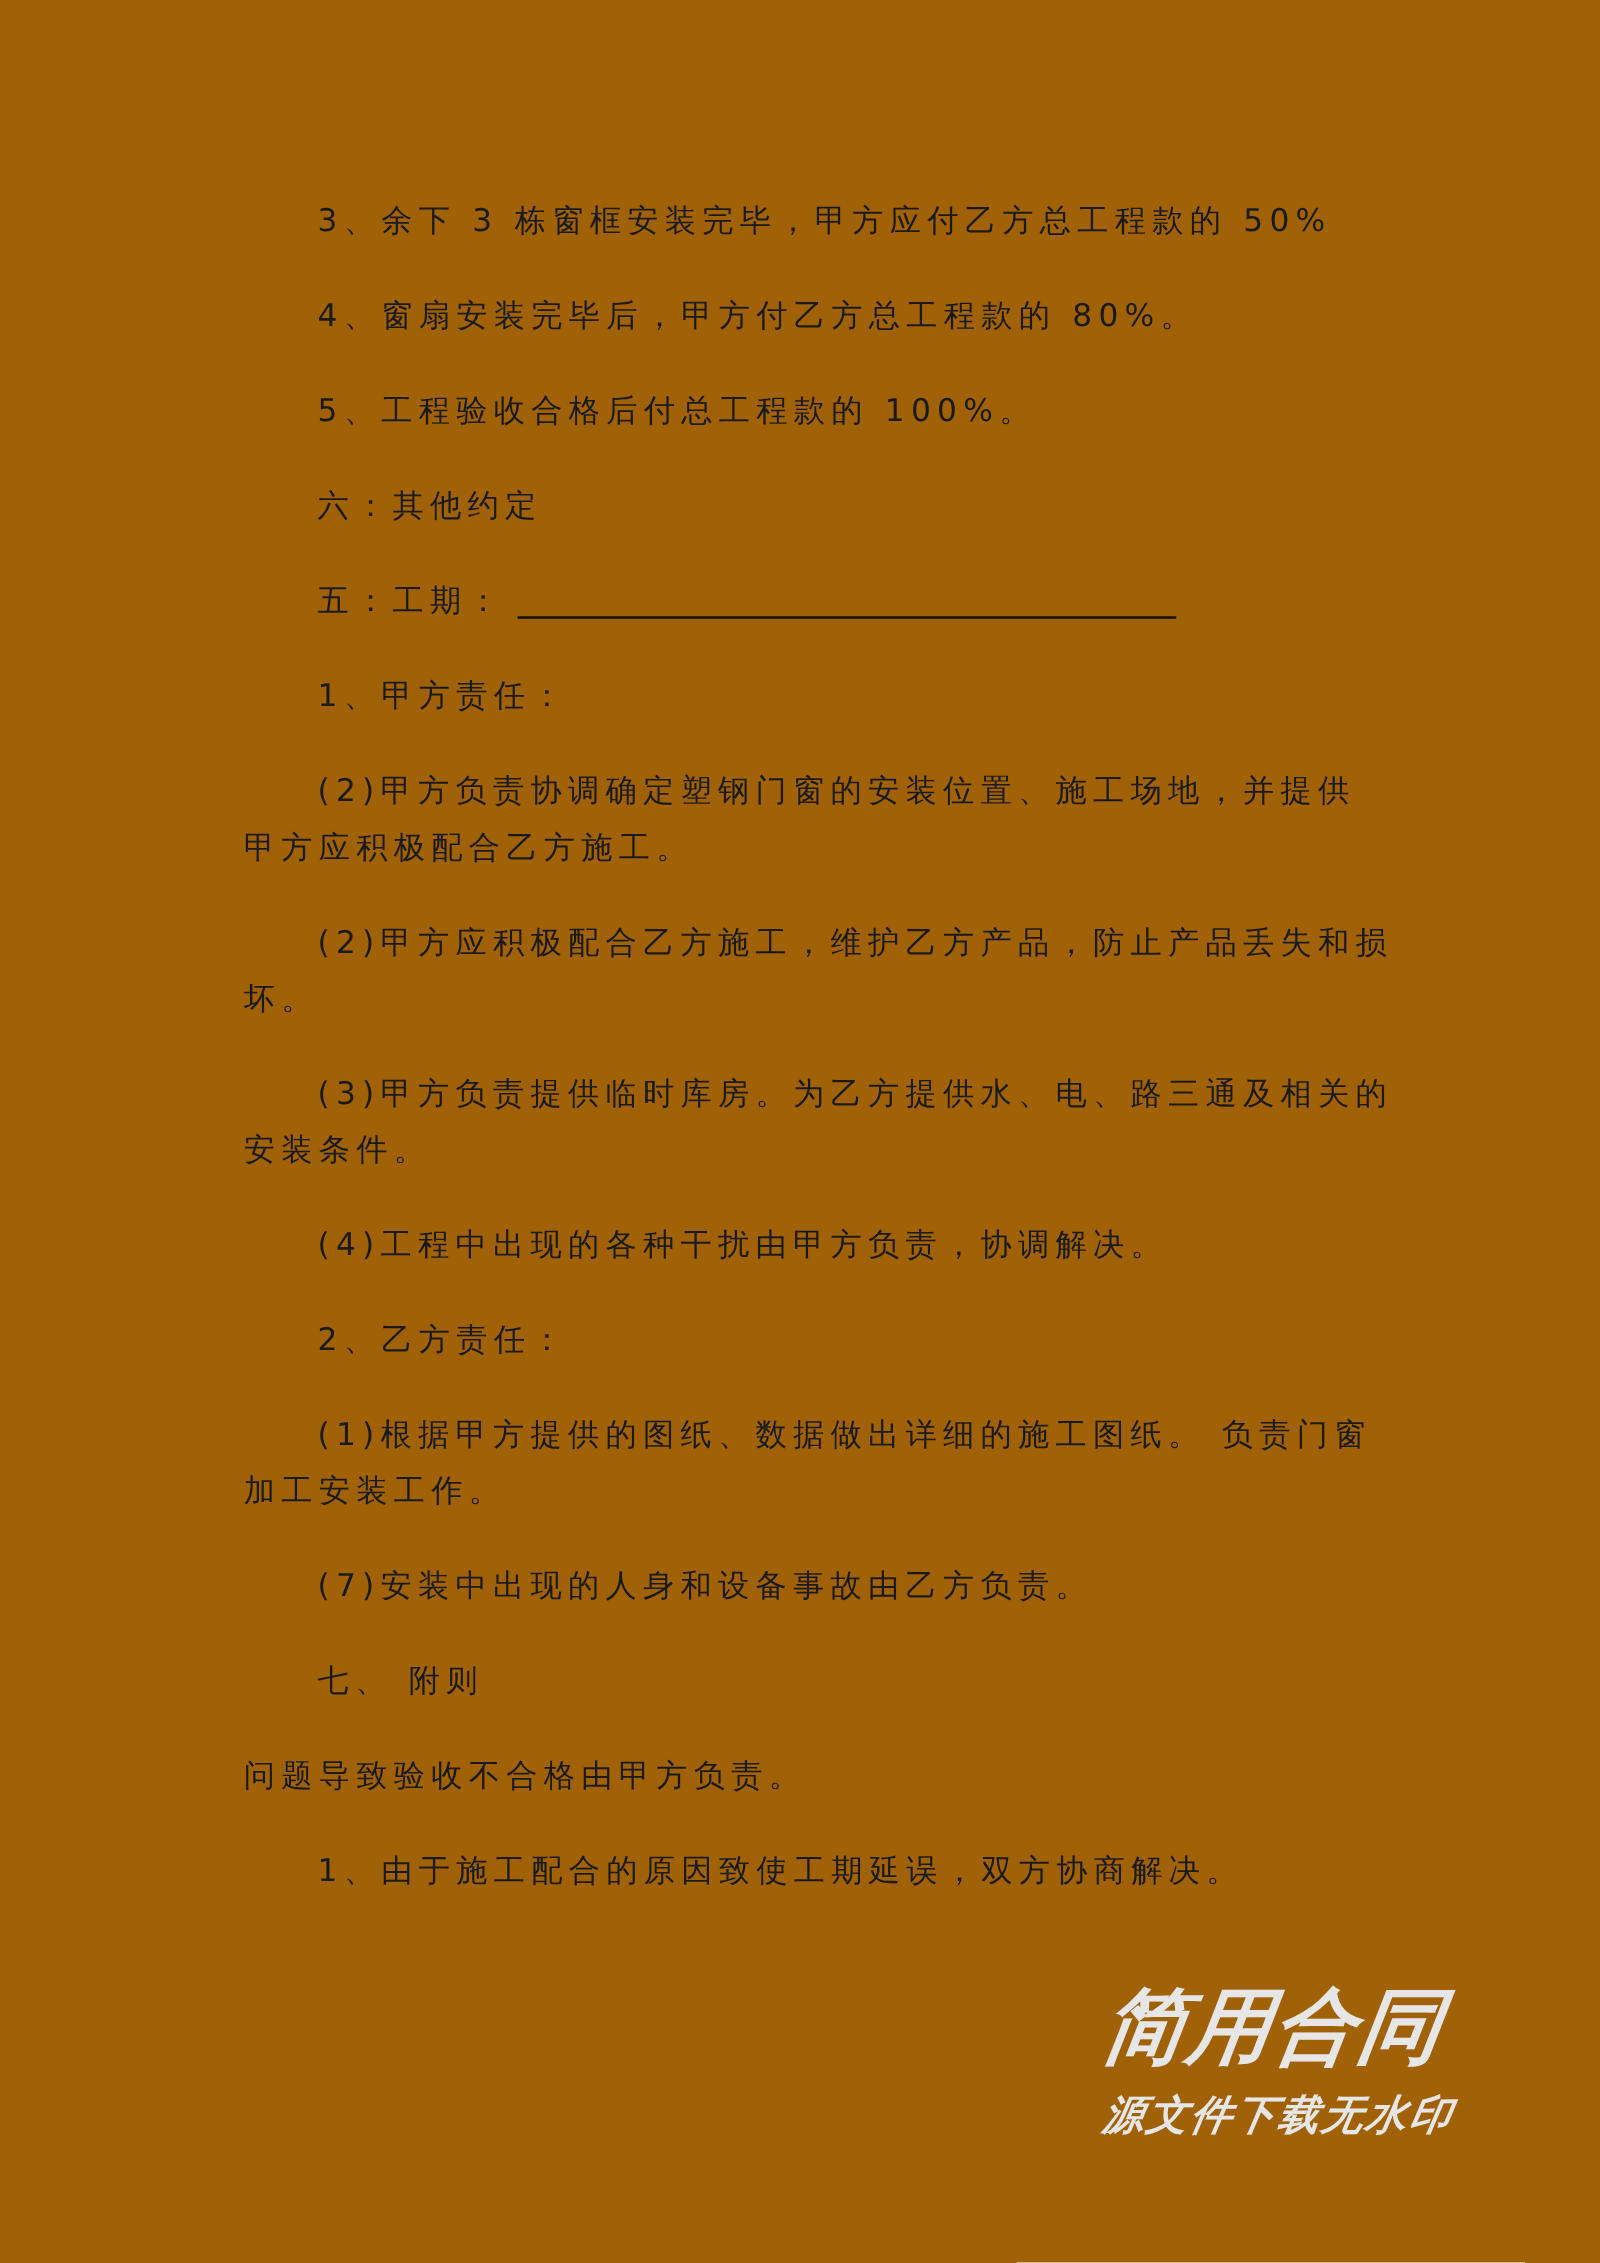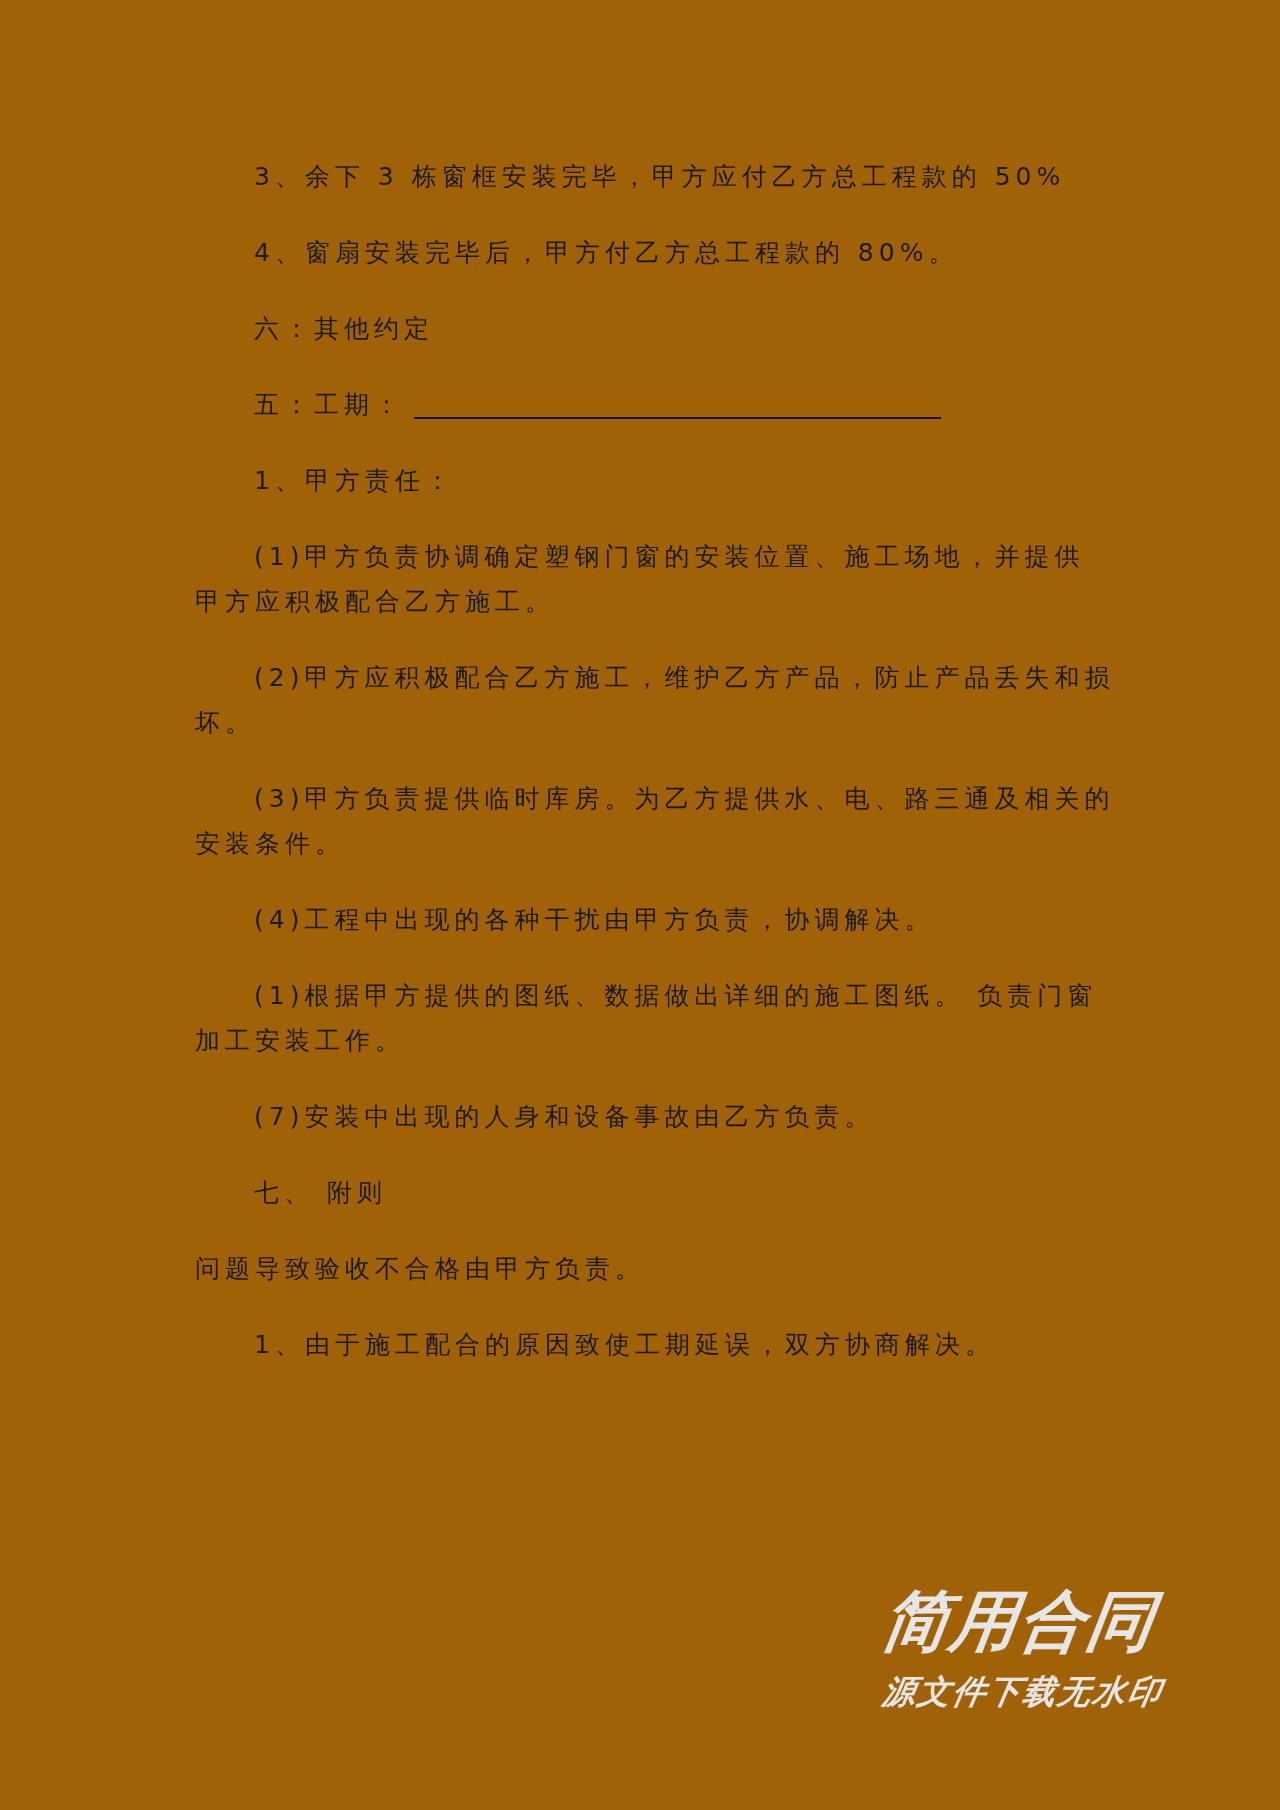--- a/index.html
+++ b/index.html
@@ -88,52 +88,58 @@
   <div class="body-text">
 
     <p class="para">
       <span class="line indent">3、余下 3 栋窗框安装完毕，甲方应付乙方总工程款的 50%</span>
     </p>
 
     <p class="para">
       <span class="line indent">4、窗扇安装完毕后，甲方付乙方总工程款的 80%。</span>
     </p>
 
+    <p class="para">
+      <span class="line indent">5、工程验收合格后付总工程款的 100%。</span>
+    </p>
 
     <p class="para">
       <span class="line indent">六：其他约定</span>
     </p>
 
     <p class="para">
       <span class="line indent"><span>五：工期：</span><span class="blank-underline"></span></span>
     </p>
 
     <p class="para">
       <span class="line indent">1、甲方责任：</span>
     </p>
 
     <p class="para">
-      <span class="line indent">(1)甲方负责协调确定塑钢门窗的安装位置、施工场地，并提供</span>
+      <span class="line indent">(2)甲方负责协调确定塑钢门窗的安装位置、施工场地，并提供</span>
       <span class="line">甲方应积极配合乙方施工。</span>
     </p>
 
     <p class="para">
       <span class="line indent">(2)甲方应积极配合乙方施工，维护乙方产品，防止产品丢失和损</span>
       <span class="line">坏。</span>
     </p>
 
     <p class="para">
       <span class="line indent">(3)甲方负责提供临时库房。为乙方提供水、电、路三通及相关的</span>
       <span class="line">安装条件。</span>
     </p>
 
     <p class="para">
       <span class="line indent">(4)工程中出现的各种干扰由甲方负责，协调解决。</span>
     </p>
 
+    <p class="para">
+      <span class="line indent">2、乙方责任：</span>
+    </p>
 
     <p class="para">
       <span class="line indent">(1)根据甲方提供的图纸、数据做出详细的施工图纸。 负责门窗</span>
       <span class="line">加工安装工作。</span>
     </p>
 
     <p class="para">
       <span class="line indent">(7)安装中出现的人身和设备事故由乙方负责。</span>
     </p>
 

